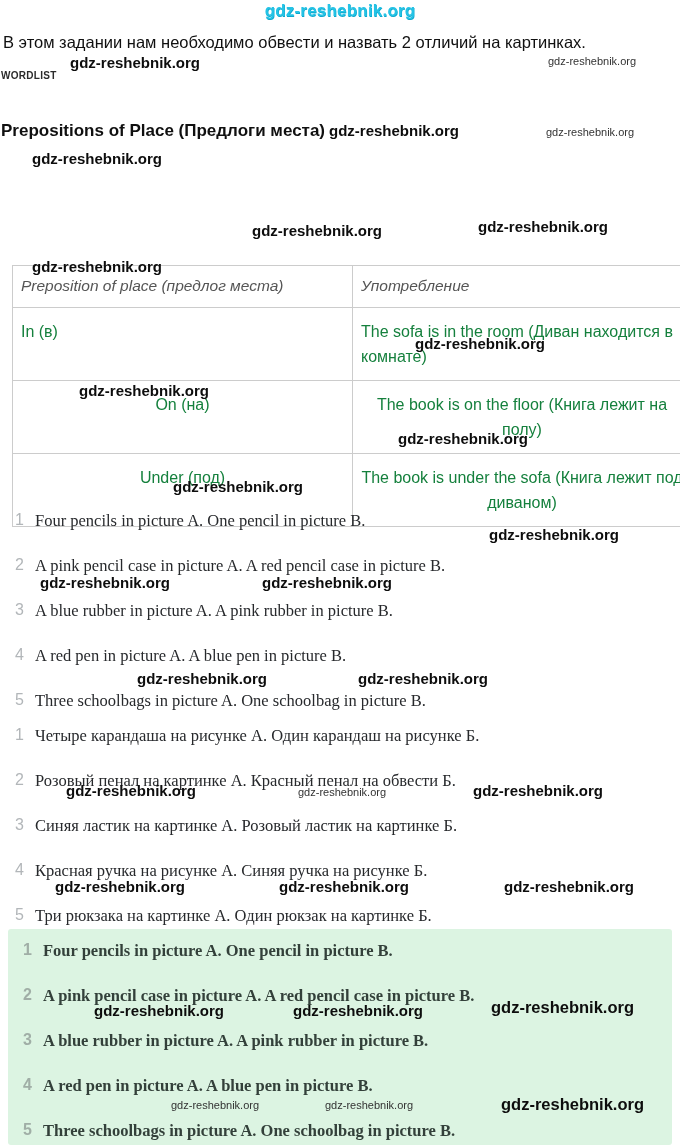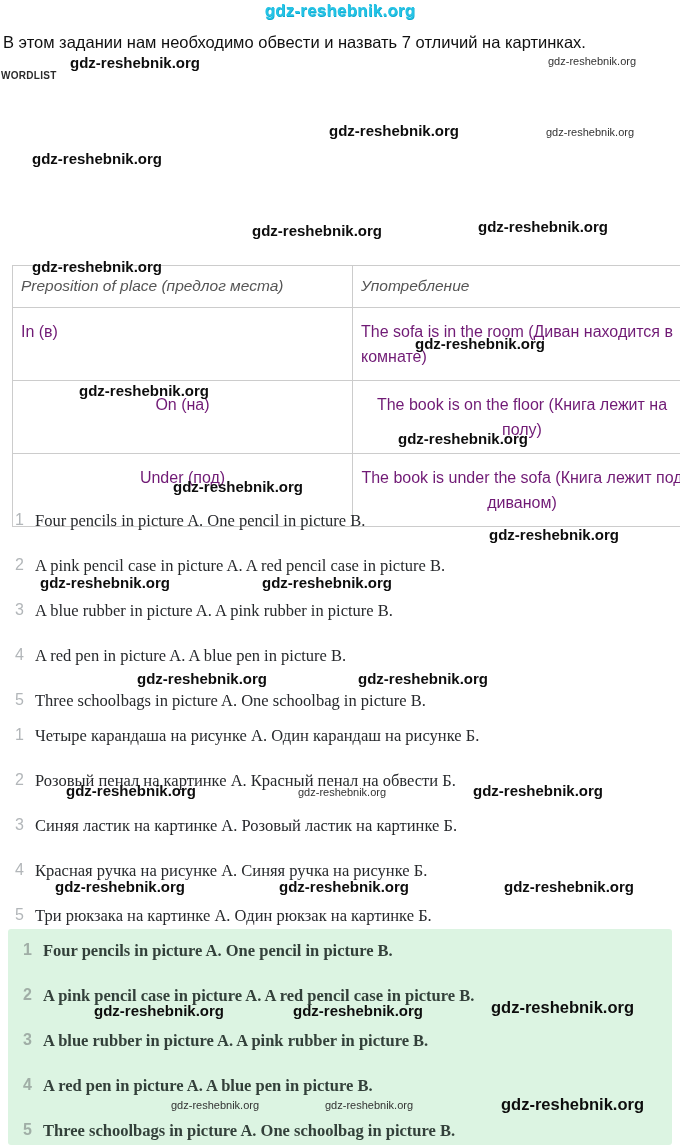--- a/index.html
+++ b/index.html
@@ -16,21 +16,21 @@
   }
   .intro { position:absolute; left:3px; top:33px; font-size:16.5px; color:#101010; white-space:nowrap; }
   .wordlist { position:absolute; left:1px; top:70px; font-size:10px; font-weight:bold; color:#2b2b2b; letter-spacing:.3px; }
   .section-title { position:absolute; left:1px; top:121px; font-size:17px; font-weight:bold; color:#101010; }
   .section-para { position:absolute; left:1px; top:160px; width:674px; font-size:16.5px; line-height:35px; color:#1d1d1d; }
 
   .prep-table { position:absolute; left:12px; top:265px; width:680px; border-collapse:collapse; table-layout:fixed; }
   .prep-table col.c1 { width:340px; }
   .prep-table th, .prep-table td { border:1px solid #cccccc; vertical-align:top; text-align:left; }
   .prep-table th { font-style:italic; font-weight:normal; color:#555; font-size:15.5px; padding:11px 8px; height:42px; }
-  .prep-table td { font-size:16px; color:#701a75; padding:11px 8px; line-height:25px; }
+  .prep-table td { font-size:16px; color:#15803d; padding:11px 8px; line-height:25px; }
   .prep-table tr.r1 td { height:62px; }
   .prep-table tr.r2 td { height:66px;text-align:center; }
   .prep-table tr.r3 td { height:50px;text-align:center; }
 
   .answers { position:absolute; left:0; width:680px; }
   .answers-en { top:504px; }
   .answers-ru { top:719px; }
   .answer-item { position:relative; height:45px; }
   .answer-num { position:absolute; left:15px; top:7px; width:18px; font-size:16px; color:#b2b6b9; }
   .answer-text { position:absolute; left:35px; top:7px; font-size:16.5px; color:#27292c; white-space:nowrap;font-family:Liberation Serif, serif; }
@@ -47,24 +47,25 @@
   .wm-s { font-size:11px; color:#333333; }
   .wm-l { font-weight:bold; font-size:16.5px; color:#0d0d0d; }
 </style>
 </head>
 <body>
 
 <div class="page">
 
   <div class="site-logo">gdz-reshebnik.org</div>
 
-  <p class="intro">В этом задании нам необходимо обвести и назвать 7 отличий на картинках.</p>
+  <p class="intro">В этом задании нам необходимо обвести и назвать 2 отличий на картинках.</p>
 
   <div class="wordlist">WORDLIST</div>
 
+  <h2 class="section-title">Prepositions of Place (Предлоги места)</h2>
 
 
   <table class="prep-table">
     <colgroup>
         <col class="c1">
         <col>
       </colgroup>
     <thead>
       <tr>
         <th>Preposition of place (предлог места)</th>

